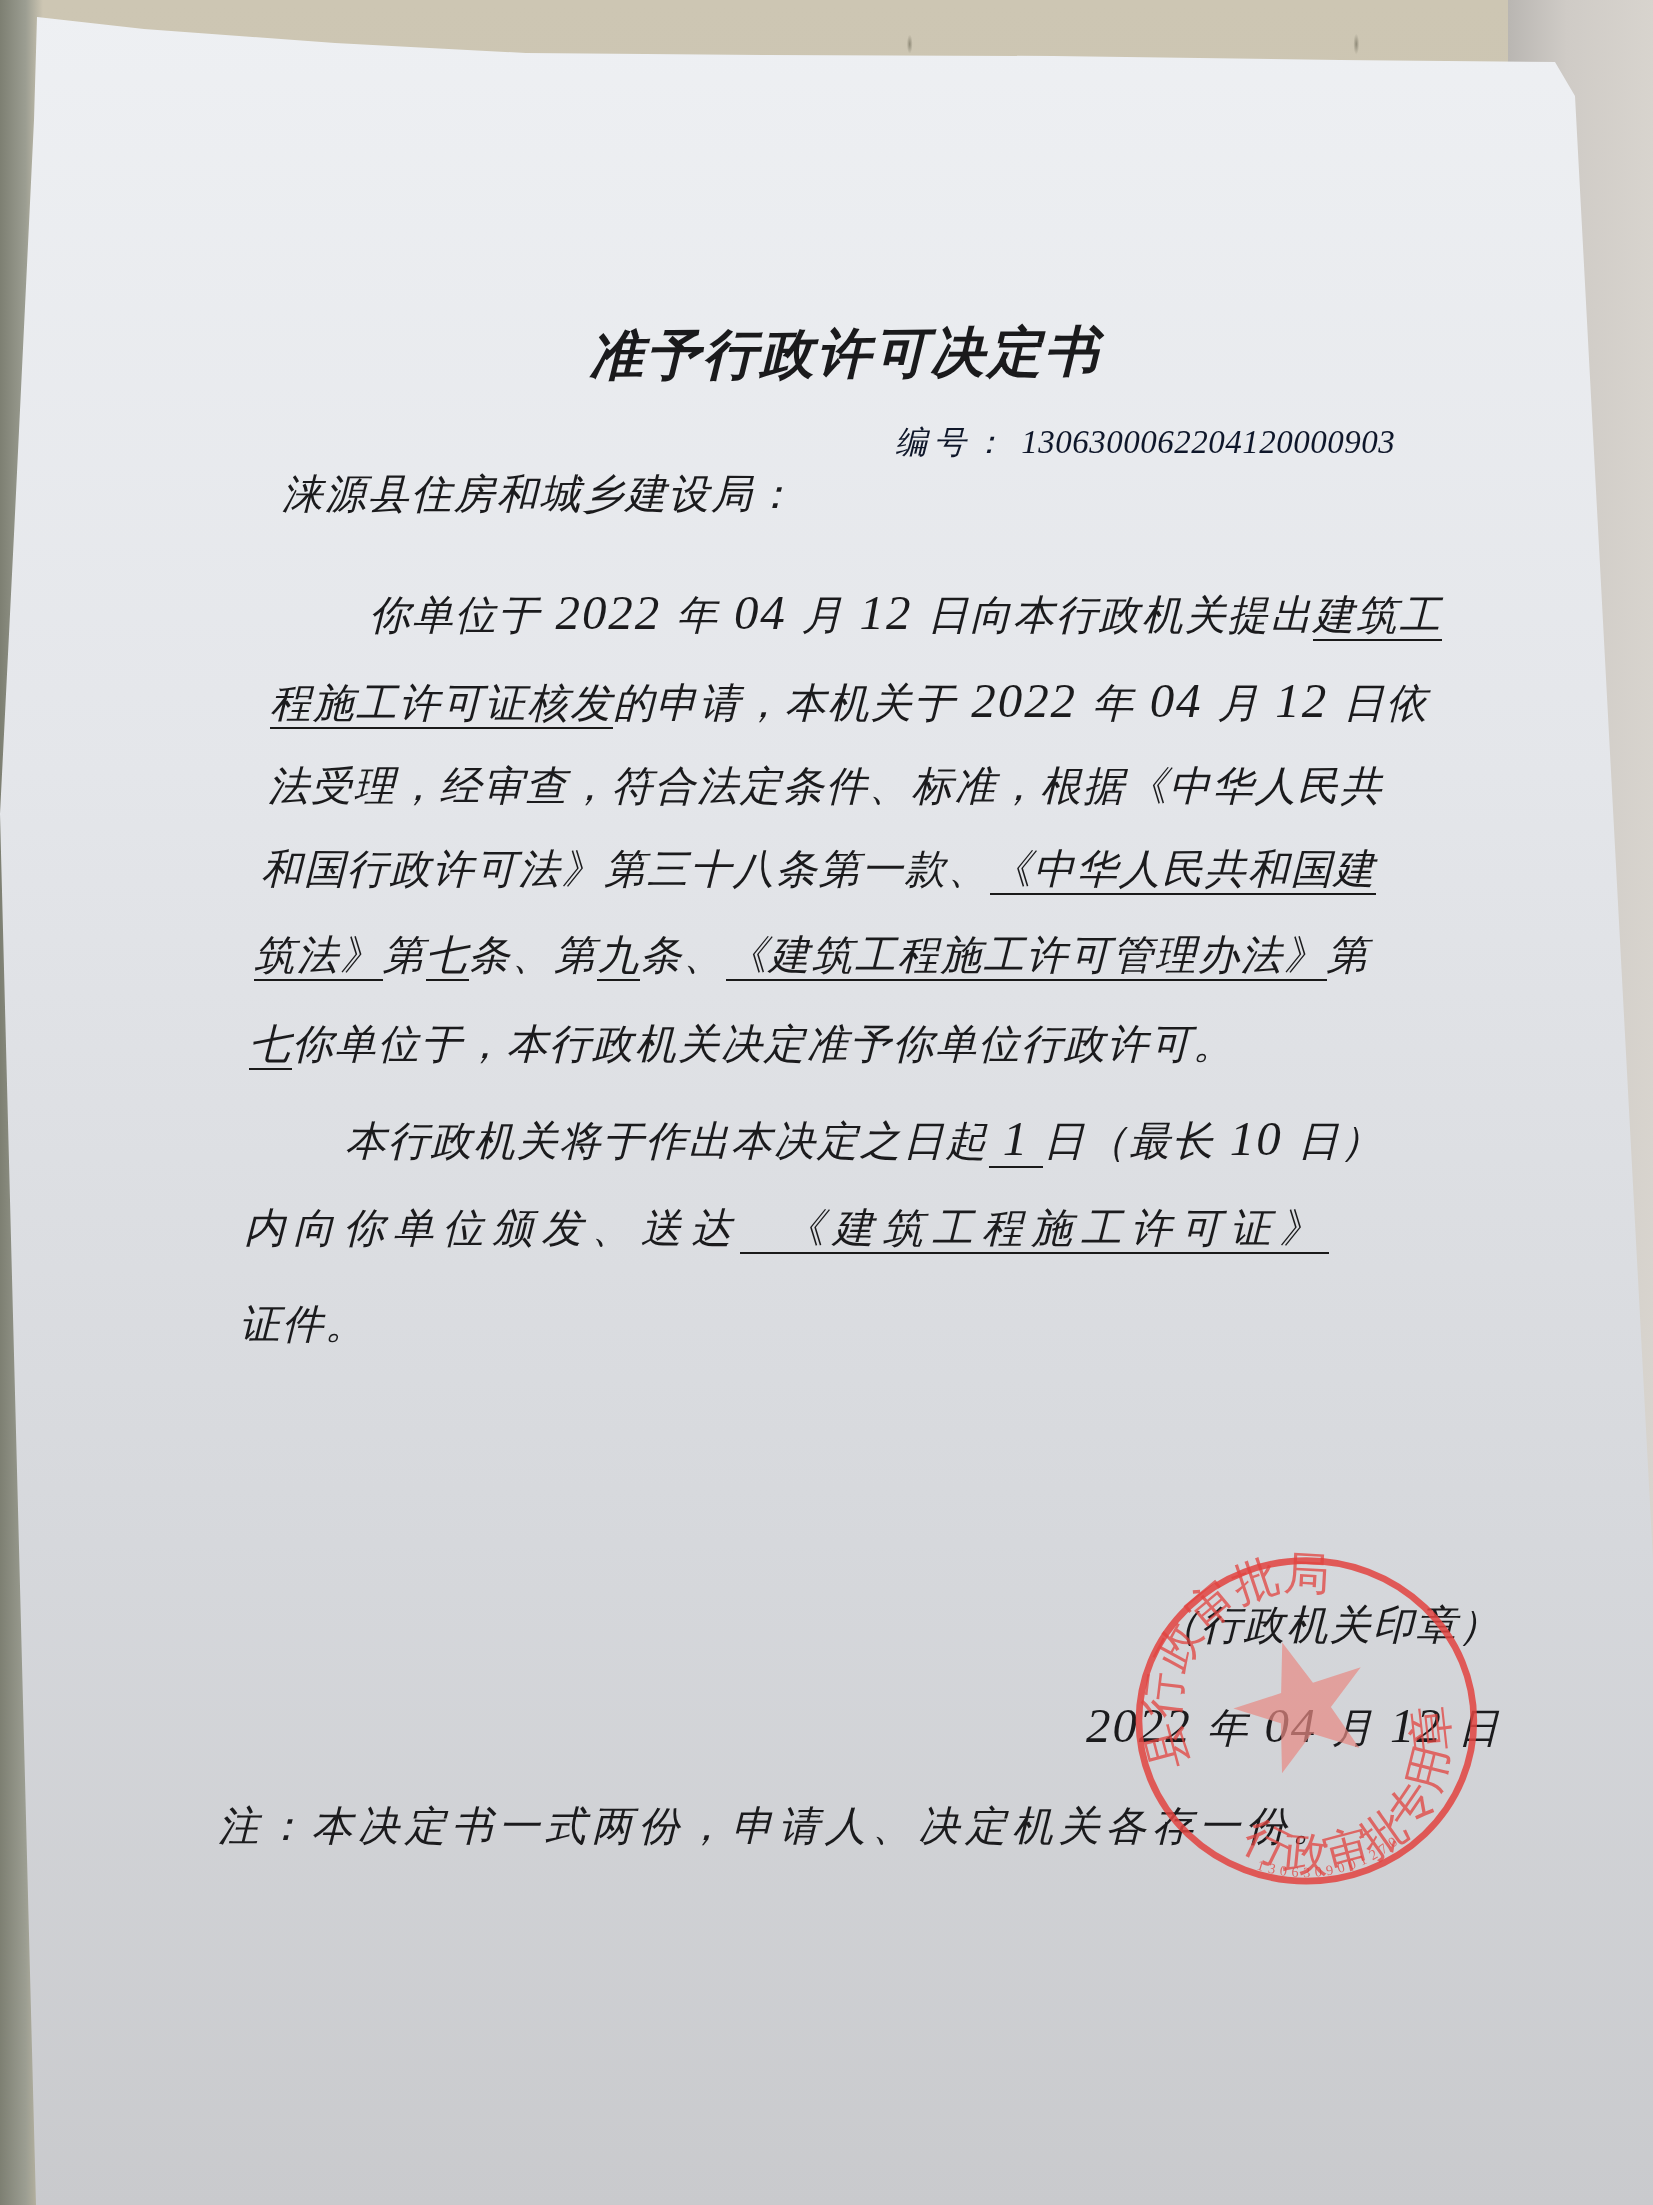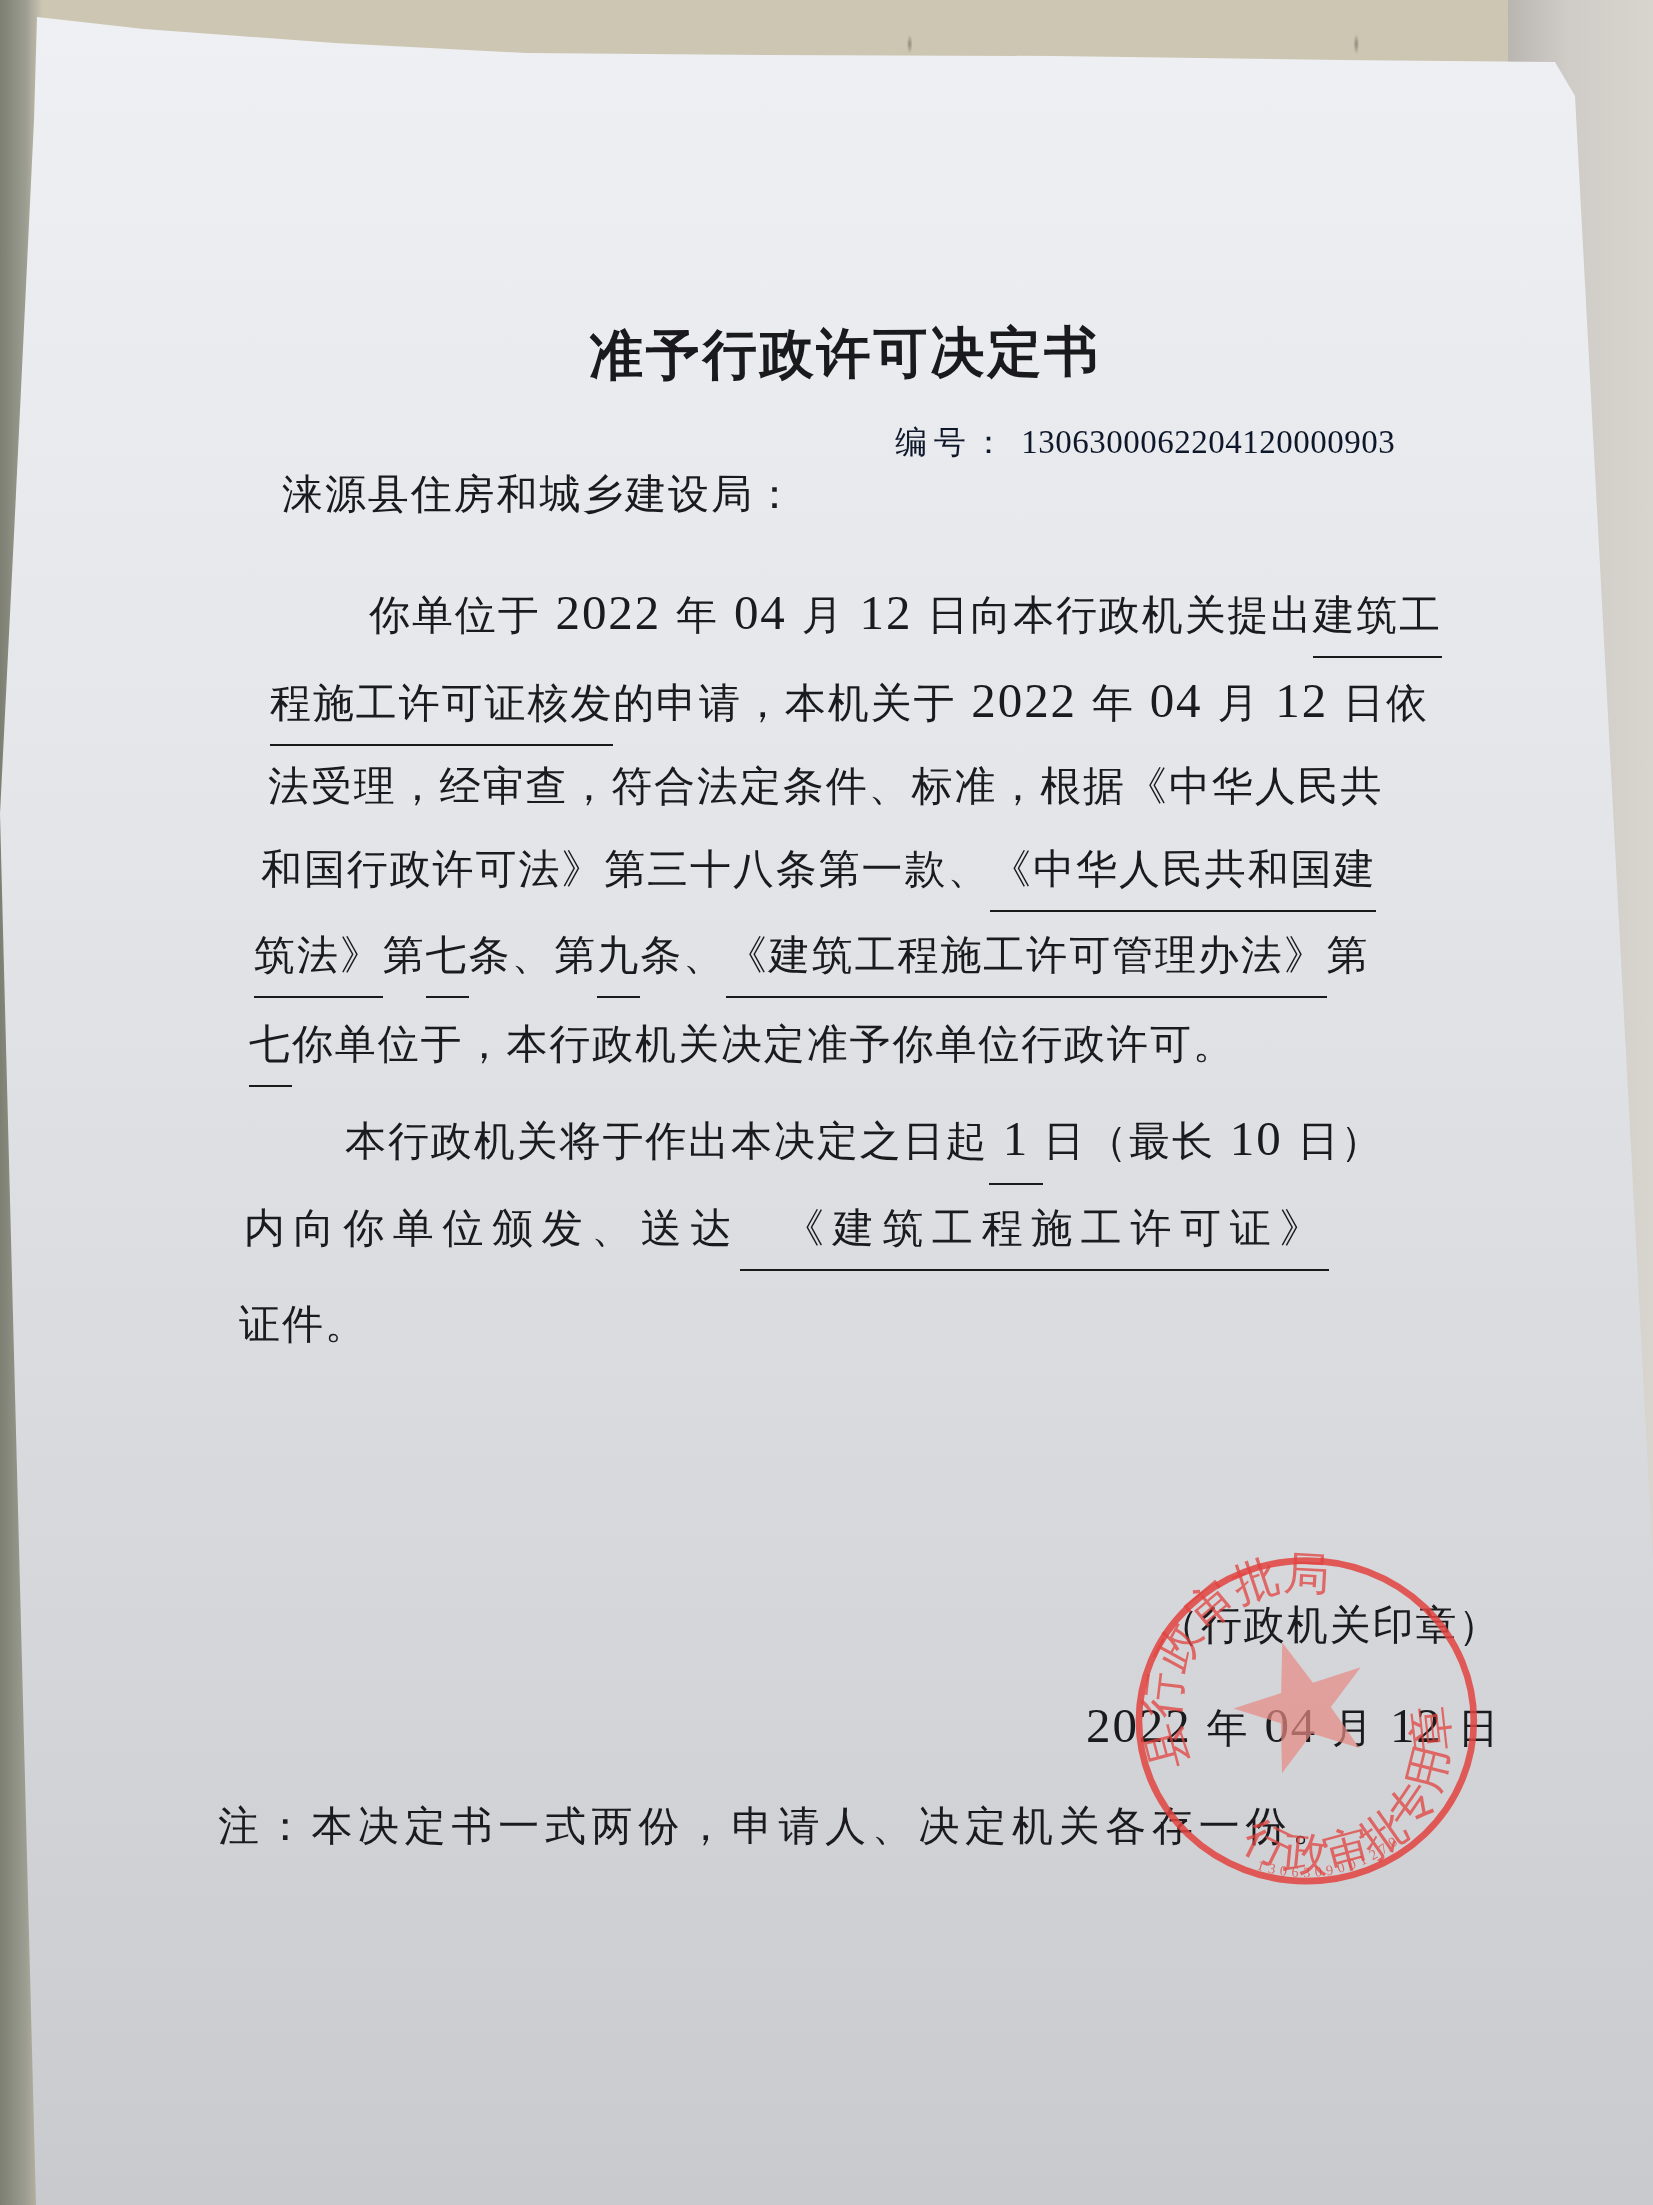--- a/index.html
+++ b/index.html
@@ -65,20 +65,21 @@
     );
     background:
       linear-gradient(180deg, #eef0f3 0%, #e4e6ea 35%, #d6d8dc 70%, #c9cacd 100%);
   }
 
   .doc {
     position: absolute;
     left: 0; top: 0;
     width: 1630px; height: 2205px;
     color: #1d1d1f;
+    font-style: italic;
   }
   .title {
     position: absolute;
     left: 589px; top: 318px;
     font-size: 54px;
     letter-spacing: 2.9px;
     font-family: "DejaVu Sans", "Liberation Sans", sans-serif;
     font-weight: bold;
     color: #1a1a1c;
     transform: rotate(-0.5deg);
@@ -107,21 +108,21 @@
     white-space: nowrap;
     letter-spacing: 1.9px;
     color: #1b1b1d;
   }
   .line .num {
     font-family: "Liberation Serif", "DejaVu Serif", serif;
     font-size: 49px;
   }
   .u {
     border-bottom: 2.9px solid #1a1a1a;
-    padding-bottom: 17px;
+    padding-bottom: 0;
   }
 
   .addressee { left: 282px; top: 467px; text-align: center; }
   .p1l1 { left: 369px; top: 584px; }
   .p1l2 { left: 270px; top: 672px; }
   .p1l3 { left: 268px; top: 759px; }
   .p1l4 { left: 261px; top: 842px; }
   .p1l5 { left: 254px; top: 928px; }
   .p1l6 { left: 249px; top: 1017px; }
   .p2l1 { left: 345px; top: 1110px; }

